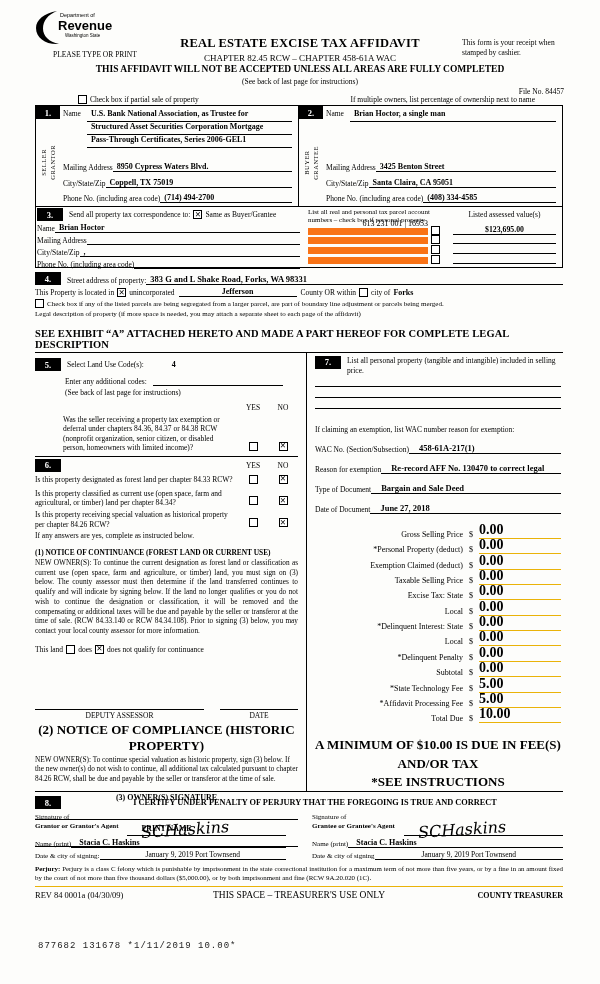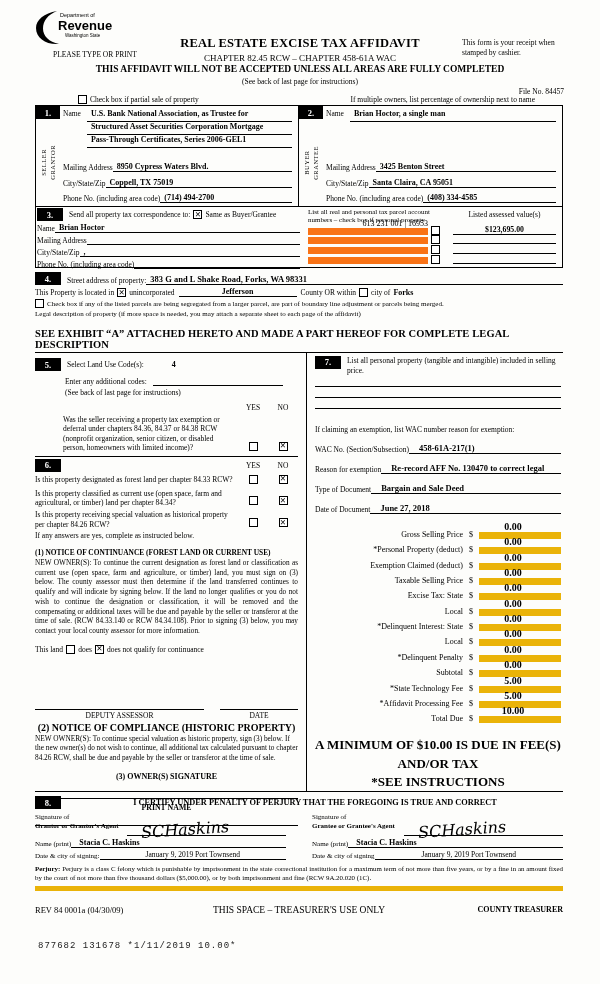--- a/index.html
+++ b/index.html
@@ -82,53 +82,53 @@
   .ifyes { font-size:7.5px; margin-top:2px; }
   .nc-head { font-weight:bold; font-size:7.4px; margin-top:8px; }
   .nc-para { font-size:7.3px; text-align:justify; line-height:1.33; margin-top:1px; }
   .thisland { display:flex; align-items:center; font-size:7.5px; margin-top:9px; }
   .dep-lines { display:flex; margin-top:46px; }
   .dl1 { flex:1; border-bottom:1px solid #000; height:10px; }
   .dl2 { width:78px; margin-left:16px; border-bottom:1px solid #000; height:10px; }
   .dep-labels { display:flex; font-size:7.5px; margin-top:1px; }
   .dla { flex:1; text-align:center; }
   .dlb { width:78px; margin-left:16px; text-align:center; }
-  .comp-head { font-weight:bold; font-size:10px; text-align:center; margin-top:2px; }
+  .comp-head { font-weight:bold; font-size:13px; text-align:center; margin-top:2px; }
   .comp-para { font-size:7.3px; text-align:left; line-height:1.3; margin-top:1px; }
   .owners-sig { font-weight:bold; font-size:8px; text-align:center; margin-top:10px; }
   .wline { border-bottom:1px solid #000; margin-top:17px; height:1px; }
   .print-name { font-weight:bold; font-size:7.8px; text-align:center; margin-top:4px; }
   
   .r7head { display:flex; font-size:7.5px; line-height:1.3; }
   .r7head .txt { flex:1; }
   .pl { border-bottom:1px solid #000; height:15px; }
   .claim { margin-top:16px; font-size:7.5px; }
   .drow { display:flex; align-items:flex-end; margin-top:9px; font-size:7.5px; }
   .dval { flex:1; border-bottom:1px solid #000; font-weight:bold; font-size:8.5px; padding-left:10px; min-height:10px; }
   .fees { margin-top:9px; }
   .fee { display:flex; align-items:flex-end; height:15.4px; font-size:8px; }
   .flabel { width:148px; text-align:right; white-space:nowrap; }
   .fdollar { width:16px; text-align:center; }
-  .fval { flex:1; border-bottom:7px solid #eab308; font-weight:bold; font-size:10px; text-align:center; padding-right:14px; min-height:10px; }
+  .fval { flex:1; border-bottom:1px solid #eab308; font-weight:bold; font-size:14px; text-align:left; padding-right:14px; min-height:10px; }
   .min-note { margin-top:13px; text-align:center; font-weight:bold; font-size:13px; line-height:1.4; }
   
   .sec8 { position:absolute; top:796px; left:35px; width:528px; }
   .certify { display:flex; align-items:center; }
   .cert-text { flex:1; text-align:center; font-weight:bold; font-size:8.3px; }
   .siggrid { display:grid; grid-template-columns:1fr 1fr; column-gap:26px; margin-top:4px; }
   .sigrow { display:flex; height:23px; }
   .siglabel { width:92px; font-size:7px; line-height:1.3; }
   .siglabel .b { font-weight:bold; }
   .sigarea { flex:1; position:relative; border-bottom:1px solid #000; }
   .sigtext { position:absolute; left:14px; bottom:-4px; font-family:"DejaVu Serif", serif; font-style:italic; font-size:16px; transform:rotate(-4deg); white-space:nowrap; }
   .nrow { display:flex; align-items:flex-end; height:12px; font-size:7px; }
   .nrow .v { flex:1; border-bottom:1px solid #000; font-weight:bold; font-size:8px; padding-left:8px; min-height:9px; }
   .nrow .vd { flex:1; border-bottom:1px solid #000; font-size:7.5px; text-align:center; min-height:9px; }
   .perjury { margin-top:5px; font-size:6.9px; line-height:1.3; text-align:justify; }
-  .footrow { display:flex; align-items:flex-start; border-top:5px solid #eab308; margin-top:3px; padding-top:14px; }
+  .footrow { display:flex; align-items:flex-end; border-top:1px solid #eab308; margin-top:3px; padding-top:3px; }
   .frev { width:150px; font-size:8.5px; }
   .fspace { flex:1; text-align:center; font-size:9.5px; }
   .fct { width:150px; text-align:right; font-size:8px; font-weight:bold; }
   .stamp { position:absolute; left:38px; top:941px; font-family:"Liberation Mono", monospace; font-size:9px; letter-spacing:1px; color:#222; }
 </style>
 </head>
 <body>
 
 <div class="page">
 

